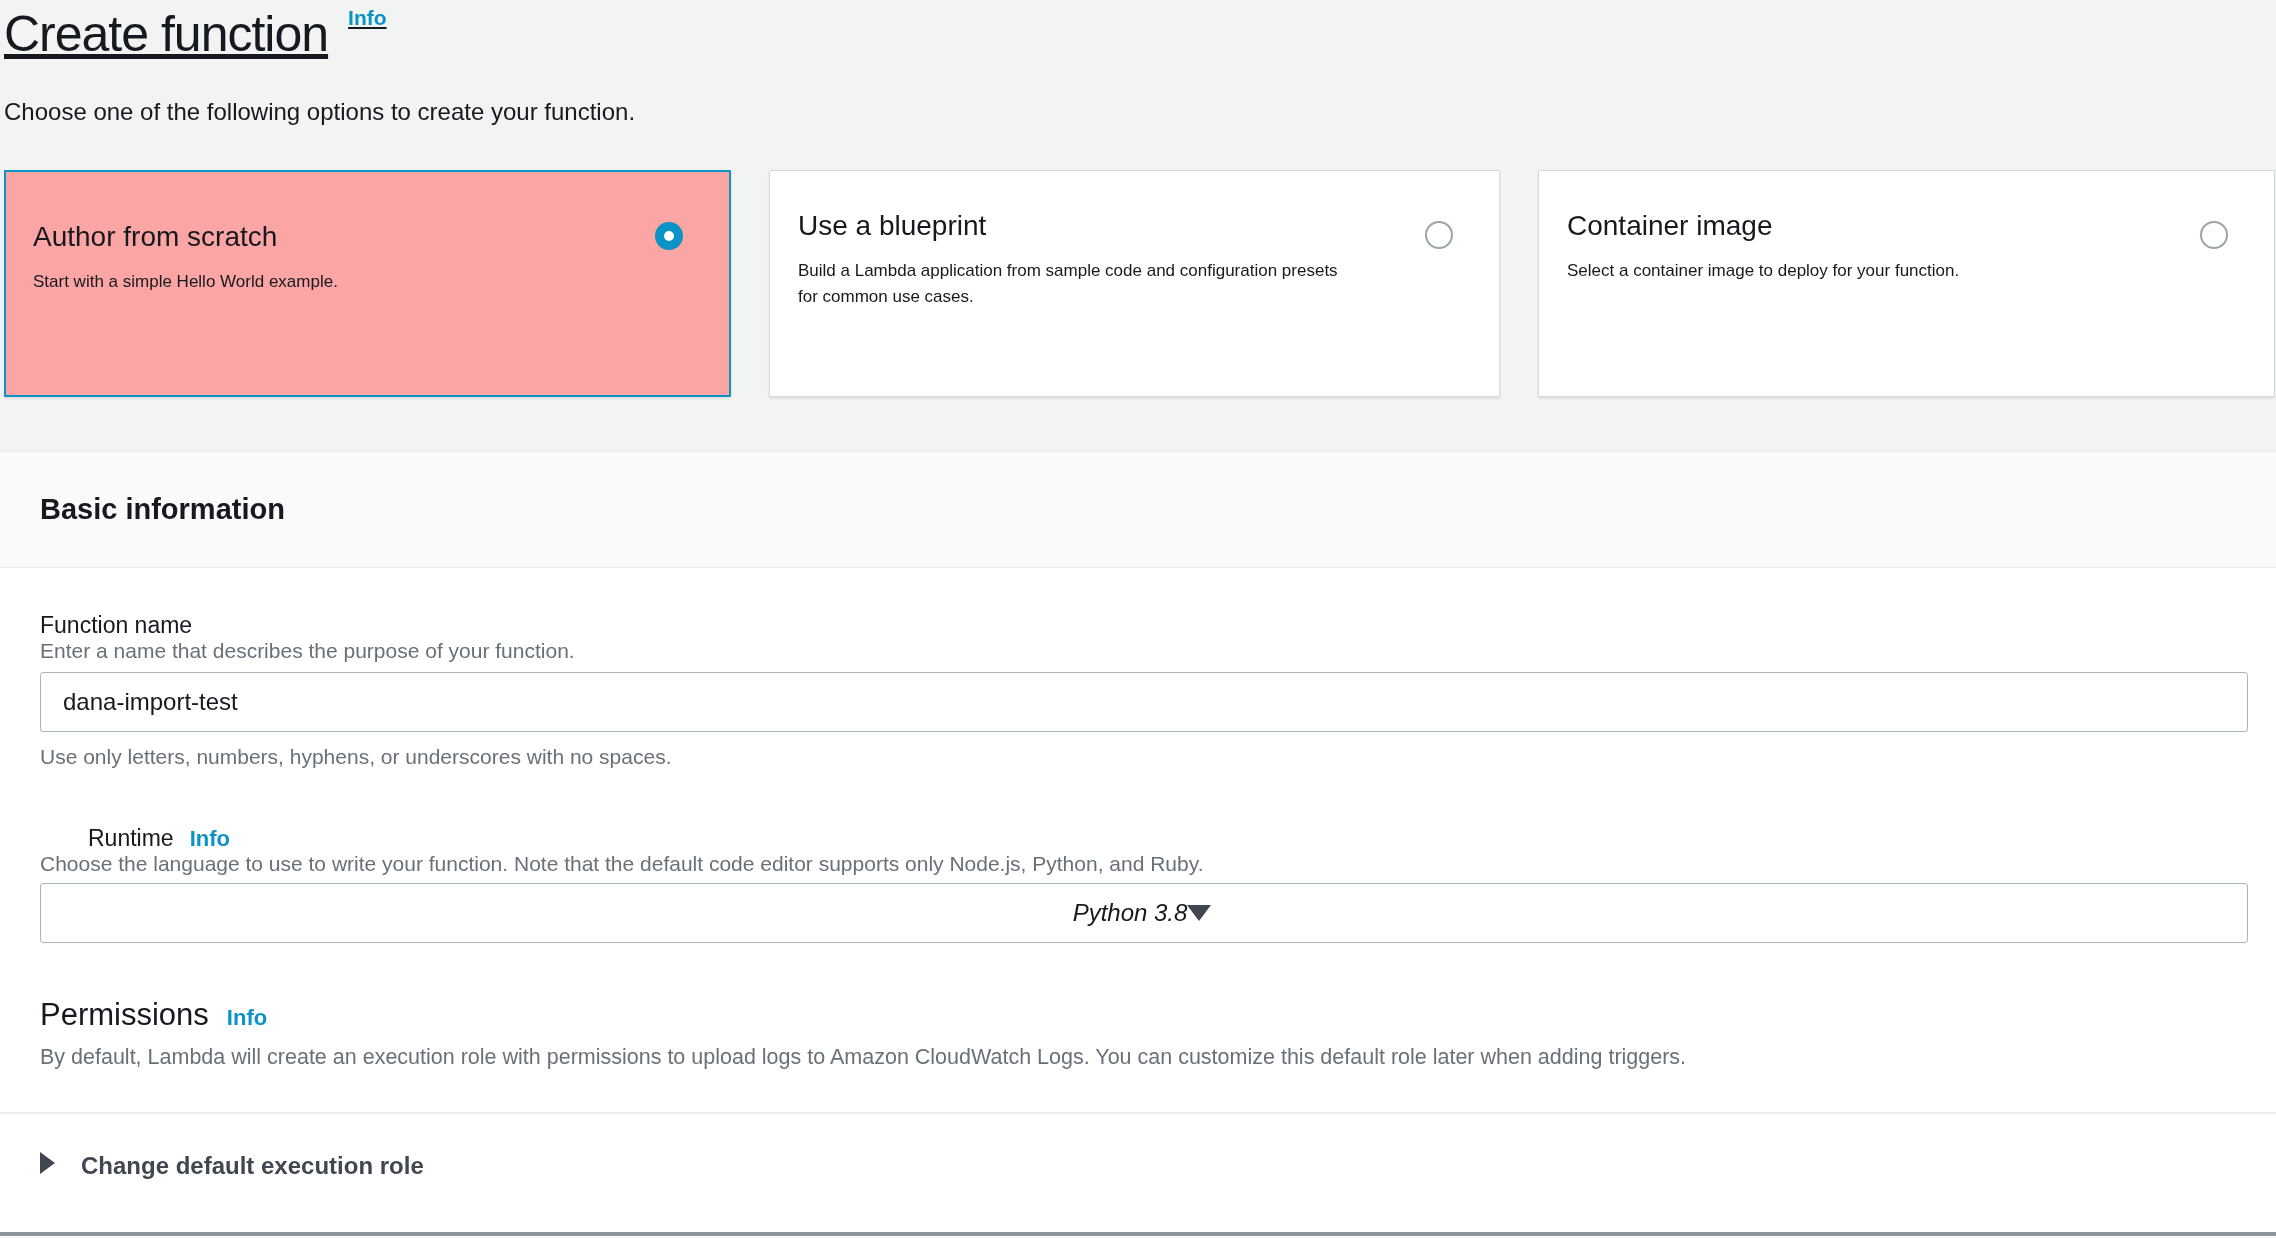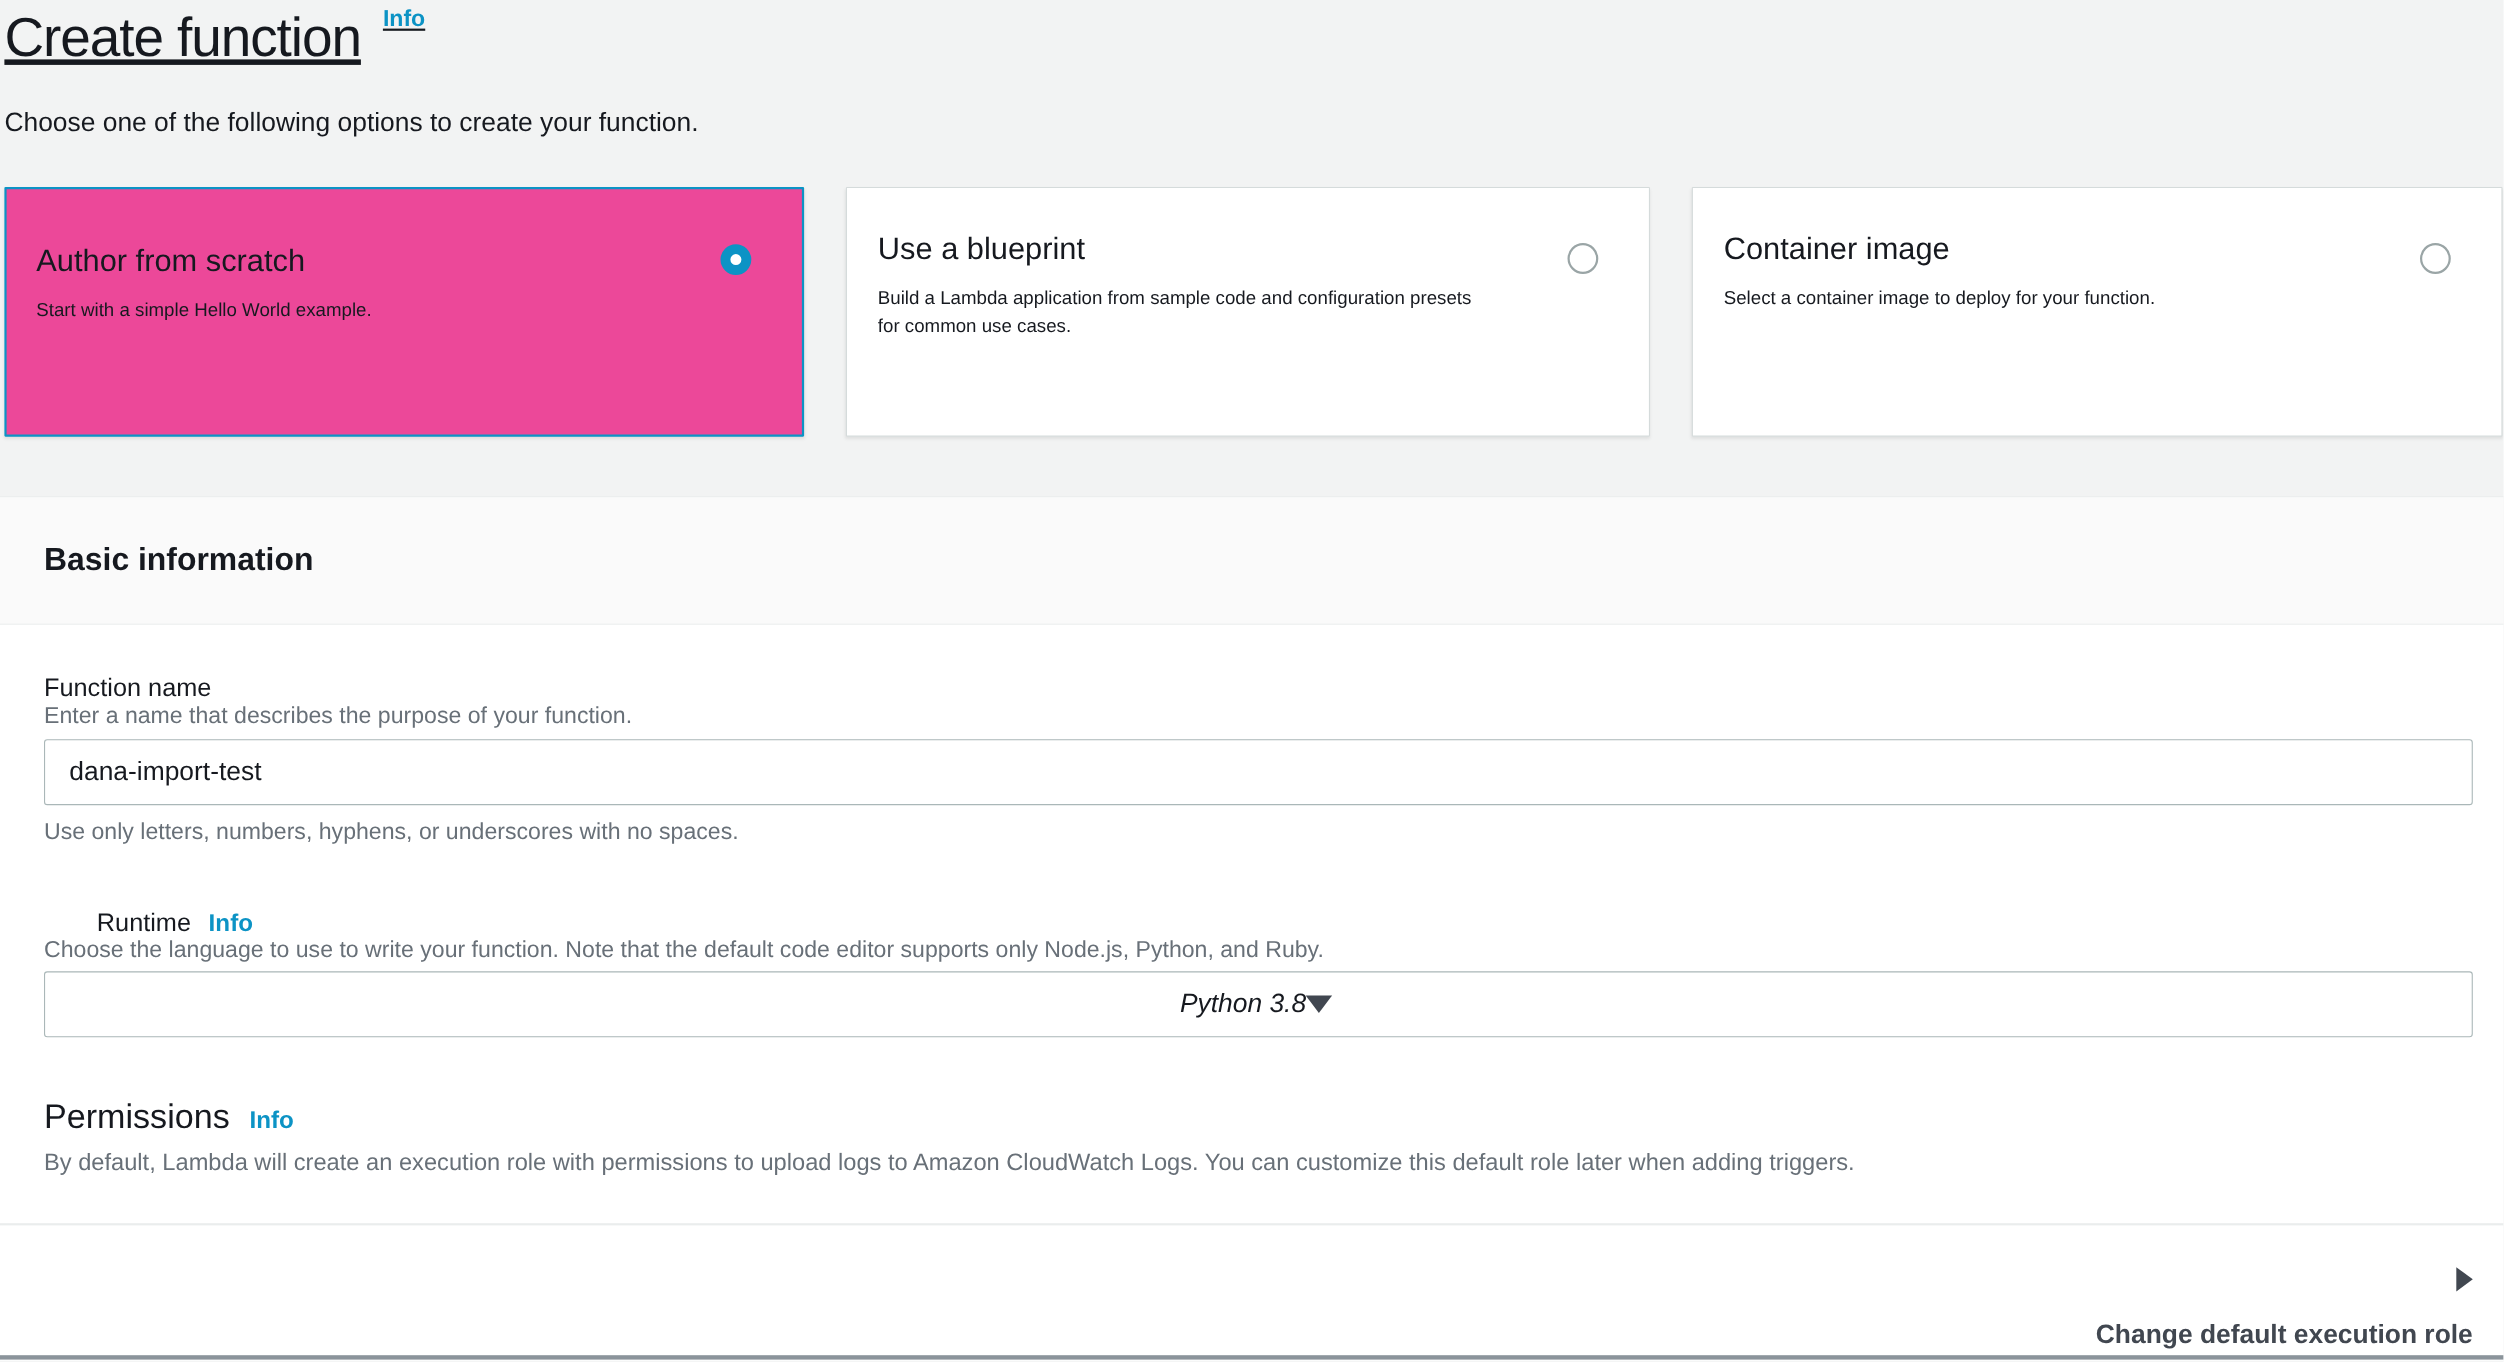--- a/index.html
+++ b/index.html
@@ -30,21 +30,21 @@
     border: 1px solid #d5dbdb;
     border-radius: 1px;
     box-shadow: 0 2px 3px rgba(0,0,0,0.08);
     padding: 38px 28px 0 28px;
     flex-shrink: 0;
     cursor: pointer;
   }
   .card.c1 { width: 727px; }
   .card.c2 { width: 731px; }
   .card.c3 { width: 737px; }
-  .card.selected { background: #ec4899; border: 2px solid #0c93c5; padding: 48px 27px 0 27px; }
+  .card.selected { background: #fca5a5; border: 2px solid #0c93c5; padding: 48px 27px 0 27px; }
   .card-title { font-size: 28px; line-height: 1.2; }
   .card-desc { font-size: 17px; line-height: 1.5; margin-top: 16px; max-width: 560px; }
   .radio { position: absolute; top: 50px; right: 46px; width: 28px; height: 28px; border-radius: 50%; background: #fff; }
   .radio.on { border: 9px solid #0c93c5; }
   .radio.off { border: 2px solid #9aa5a6; }
 
   
   .panel-header {
     margin-top: 54px;
     height: 117px;
@@ -104,21 +104,21 @@
   .permissions-head { margin-top: 54px; display: flex; align-items: baseline; gap: 18px; }
   .permissions-title { font-size: 31px; font-weight: 400; margin: 0; }
   .perm-desc { margin-top: 12px; font-size: 21.5px; color: #687078; }
 
   .divider {
     border: none;
     border-top: 2px solid #eaeded;
     margin: 42px -28px 0 -40px;
   }
 
-  .expander { margin-top: 38px; display: flex; align-items: flex-end; gap: 26px; cursor: pointer; flex-direction: column; }
+  .expander { margin-top: 38px; display: flex; align-items: flex-start; gap: 26px; cursor: pointer; }
   .caret-right {
     width: 0; height: 0;
     border-top: 11px solid transparent;
     border-bottom: 11px solid transparent;
     border-left: 15px solid #414750;
   }
   .expander-label { font-size: 24px; font-weight: 700; color: #414750; }
 
   .bottom-edge {
     position: absolute;

